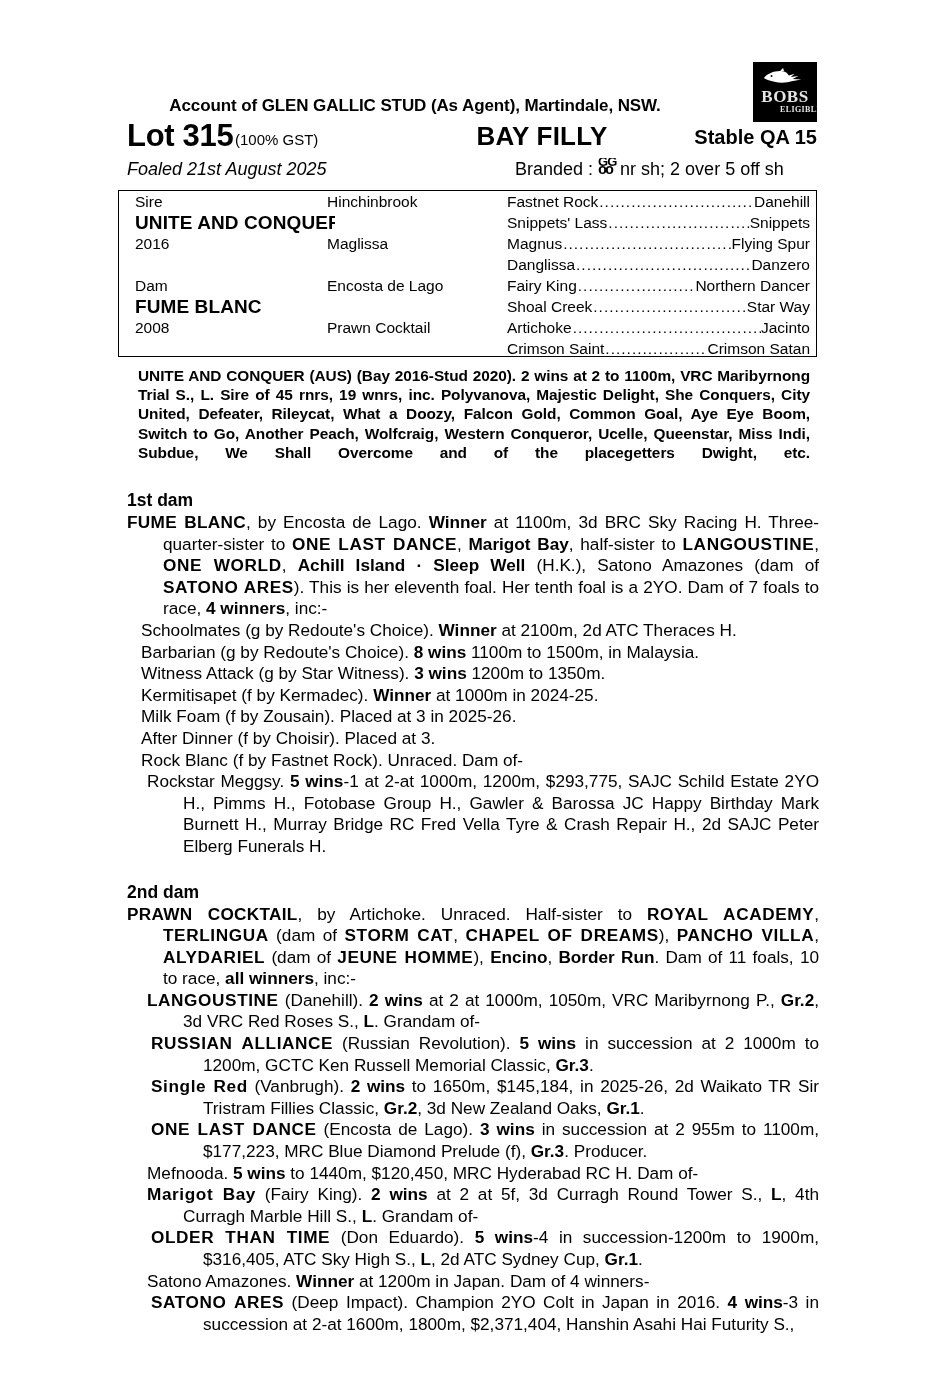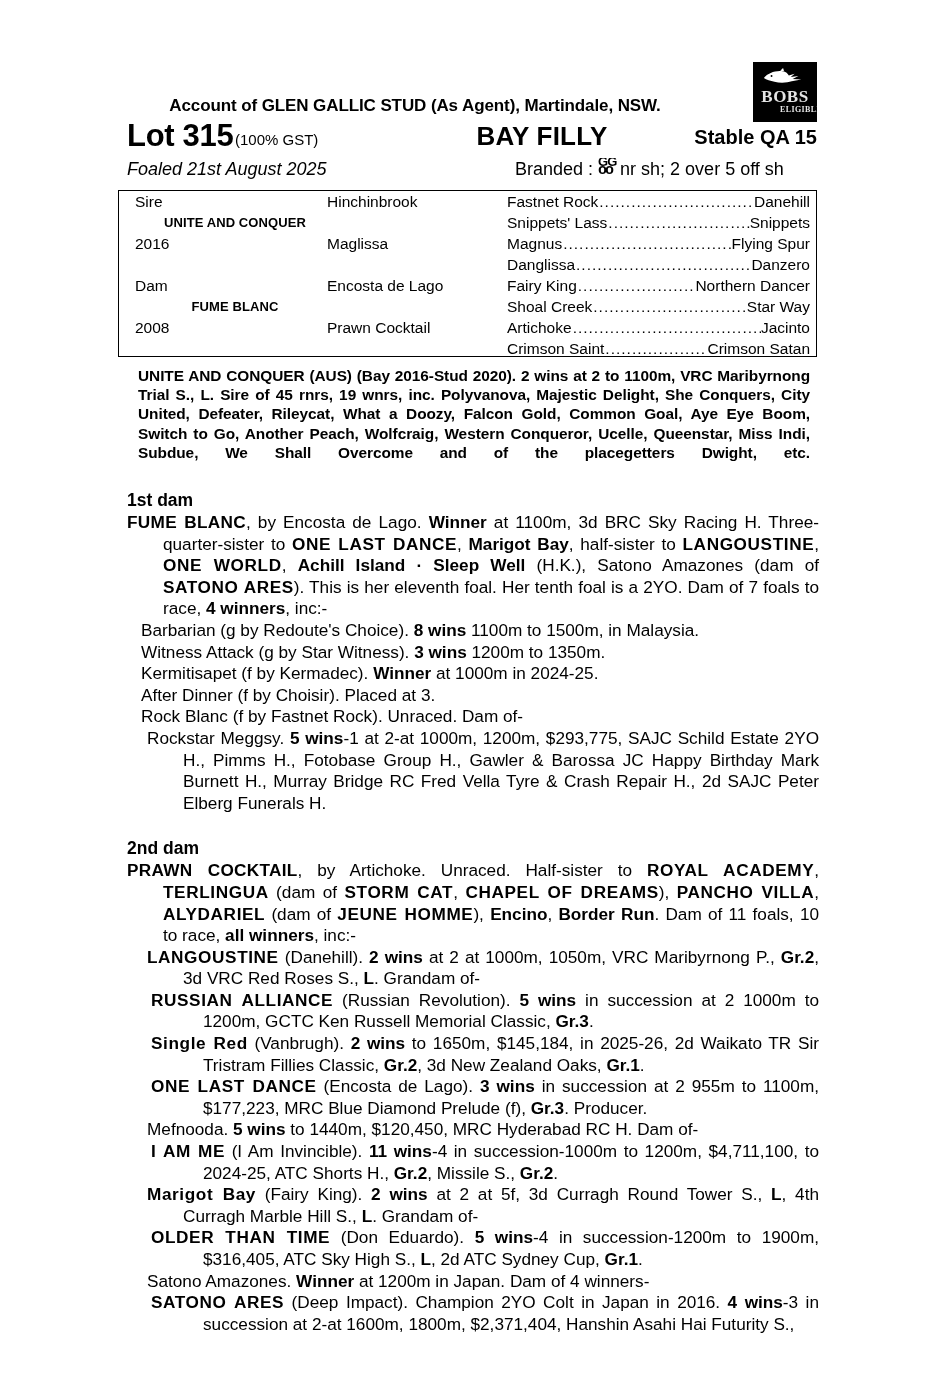--- a/index.html
+++ b/index.html
@@ -176,21 +176,21 @@
     width: 100%;
     height: 100%;
     font-size: 15.5px;
     line-height: 21px;
   }
   .ped-col-a { position: absolute; left: 16px;  width: 200px; }
   .ped-col-b { position: absolute; left: 208px; width: 175px; }
   .ped-col-c { position: absolute; left: 388px; right: 6px; }
 
   .ped-line { height: 21px; white-space: nowrap; overflow: hidden; }
-  .ped-name-bold { font-weight: bold; font-size: 13px; letter-spacing: 0.1px; text-align: center; }
+  .ped-name-bold { font-weight: bold; font-size: 19px; letter-spacing: 0.1px; }
 
   .dots-row {
     display: flex;
     align-items: baseline;
     width: 100%;
     height: 21px;
     white-space: nowrap;
   }
   .dots-row .left { flex: 0 0 auto; }
   .dots-row .dots {
@@ -351,27 +351,29 @@
   </div>
 
   <div class="sire-para">UNITE AND CONQUER (AUS) (Bay 2016-Stud 2020). 2 wins at 2 to 1100m, VRC Maribyrnong Trial S., L. Sire of 45 rnrs, 19 wnrs, inc. Polyvanova, Majestic Delight, She Conquers, City United, Defeater, Rileycat, What a Doozy, Falcon Gold, Common Goal, Aye Eye Boom, Switch to Go, Another Peach, Wolfcraig, Western Conqueror, Ucelle, Queenstar, Miss Indi, Subdue, We Shall Overcome and of the placegetters Dwight, etc.</div>
 
   <div class="body-text">
 
     <div class="dam-head">1st dam</div>
 
     <p class="e lvl0i"><span class="caps">FUME BLANC</span><span>, by Encosta de Lago. </span><b>Winner</b><span> at 1100m, 3d BRC Sky Racing H. Three-quarter-sister to </span><b class="sp">ONE LAST DANCE</b><span>, </span><b>Marigot Bay</b><span>, half-sister to </span><b class="sp">LANGOUSTINE</b><span>, </span><b class="sp">ONE WORLD</b><span>, </span><b>Achill Island · Sleep Well</b><span> (H.K.), Satono Amazones (dam of </span><b class="sp">SATONO ARES</b><span>). This is her eleventh foal. Her tenth foal is a 2YO. Dam of 7 foals to race, </span><b>4 winners</b><span>, inc:-</span></p>
 
+    <p class="e lvl1 nowrapjust"><span>Schoolmates</span><span> (g by Redoute's Choice). </span><b>Winner</b><span> at 2100m, 2d ATC Theraces H.</span></p>
 
     <p class="e lvl1 nowrapjust"><span>Barbarian</span><span> (g by Redoute's Choice). </span><b>8 wins</b><span> 1100m to 1500m, in Malaysia.</span></p>
 
     <p class="e lvl1 nowrapjust"><span>Witness Attack</span><span> (g by Star Witness). </span><b>3 wins</b><span> 1200m to 1350m.</span></p>
 
     <p class="e lvl1 nowrapjust"><span>Kermitisapet</span><span> (f by Kermadec). </span><b>Winner</b><span> at 1000m in 2024-25.</span></p>
 
+    <p class="e lvl1 nowrapjust"><span>Milk Foam</span><span> (f by Zousain). Placed at 3 in 2025-26.</span></p>
 
     <p class="e lvl1 nowrapjust"><span>After Dinner</span><span> (f by Choisir). Placed at 3.</span></p>
 
     <p class="e lvl1 nowrapjust"><span>Rock Blanc</span><span> (f by Fastnet Rock). Unraced. Dam of-</span></p>
 
     <p class="e lvl2"><span>Rockstar Meggsy. </span><b>5 wins</b><span>-1 at 2-at 1000m, 1200m, $293,775, SAJC Schild Estate 2YO H., Pimms H., Fotobase Group H., Gawler &amp; Barossa JC Happy Birthday Mark Burnett H., Murray Bridge RC Fred Vella Tyre &amp; Crash Repair H., 2d SAJC Peter Elberg Funerals H.</span></p>
 
     <div class="spacer"></div>
 
     <div class="dam-head">2nd dam</div>
@@ -382,21 +384,20 @@
 
     <p class="e lvl3"><b class="sp">RUSSIAN ALLIANCE</b><span> (Russian Revolution). </span><b>5 wins</b><span> in succession at 2 1000m to 1200m, GCTC Ken Russell Memorial Classic, </span><b>Gr.3</b><span>.</span></p>
 
     <p class="e lvl3"><b class="sp">Single Red</b><span> (Vanbrugh). </span><b>2 wins</b><span> to 1650m, $145,184, in 2025-26, 2d Waikato TR Sir Tristram Fillies Classic, </span><b>Gr.2</b><span>, 3d New Zealand Oaks, </span><b>Gr.1</b><span>.</span></p>
 
 
     <p class="e lvl3"><b class="sp">ONE LAST DANCE</b><span> (Encosta de Lago). </span><b>3 wins</b><span> in succession at 2 955m to 1100m, $177,223, MRC Blue Diamond Prelude (f), </span><b>Gr.3</b><span>. Producer.</span></p>
 
     <p class="e lvl2"><span>Mefnooda.</span><span> </span><b>5 wins</b><span> to 1440m, $120,450, MRC Hyderabad RC H. Dam of-</span></p>
 
-    <p class="e lvl3"><b class="sp">I AM ME</b><span> (I Am Invincible). </span><b>11 wins</b><span>-4 in succession-1000m to 1200m, $4,711,100, to 2024-25, ATC Shorts H., </span><b>Gr.2</b><span>, Missile S., </span><b>Gr.2</b><span>.</span></p>
 
     <p class="e lvl2"><b class="sp">Marigot Bay</b><span> (Fairy King). </span><b>2 wins</b><span> at 2 at 5f, 3d Curragh Round Tower S., </span><b>L</b><span>, 4th Curragh Marble Hill S., </span><b>L</b><span>. Grandam of-</span></p>
 
     <p class="e lvl3"><b class="sp">OLDER THAN TIME</b><span> (Don Eduardo). </span><b>5 wins</b><span>-4 in succession-1200m to 1900m, $316,405, ATC Sky High S., </span><b>L</b><span>, 2d ATC Sydney Cup, </span><b>Gr.1</b><span>.</span></p>
 
     <p class="e lvl2"><span>Satono Amazones.</span><span> </span><b>Winner</b><span> at 1200m in Japan. Dam of 4 winners-</span></p>
 
     <p class="e lvl3"><b class="sp">SATONO ARES</b><span> (Deep Impact). Champion 2YO Colt in Japan in 2016. </span><b>4 wins</b><span>-3 in succession at 2-at 1600m, 1800m, $2,371,404, Hanshin Asahi Hai Futurity S., </span></p>
 
   </div>

